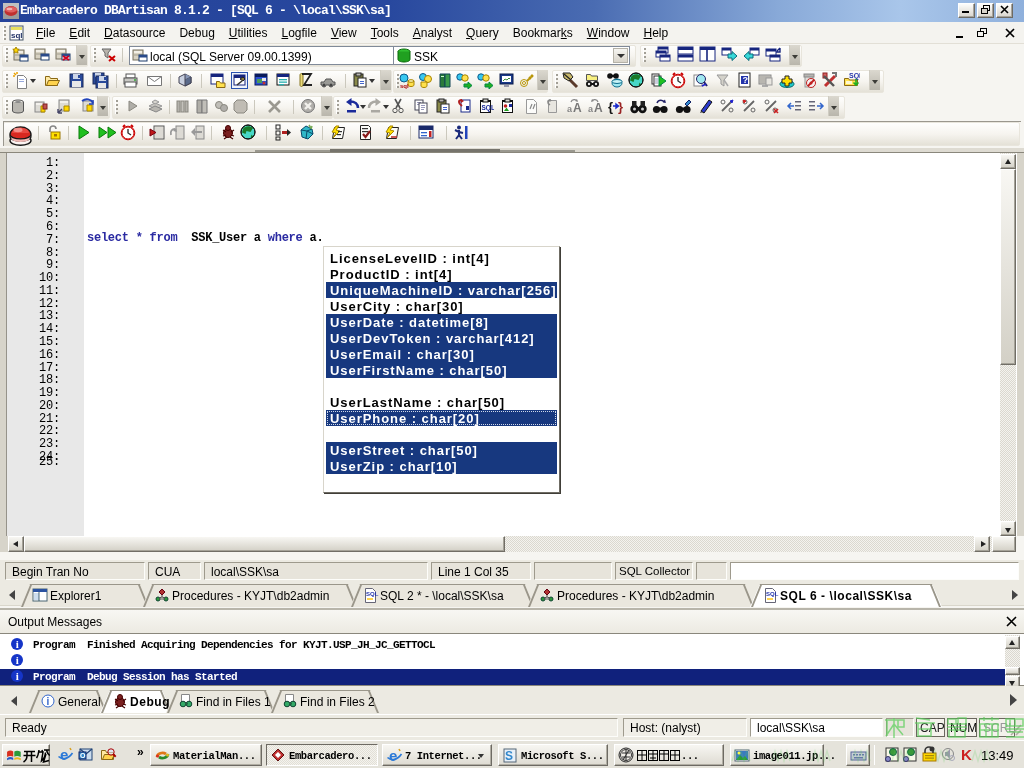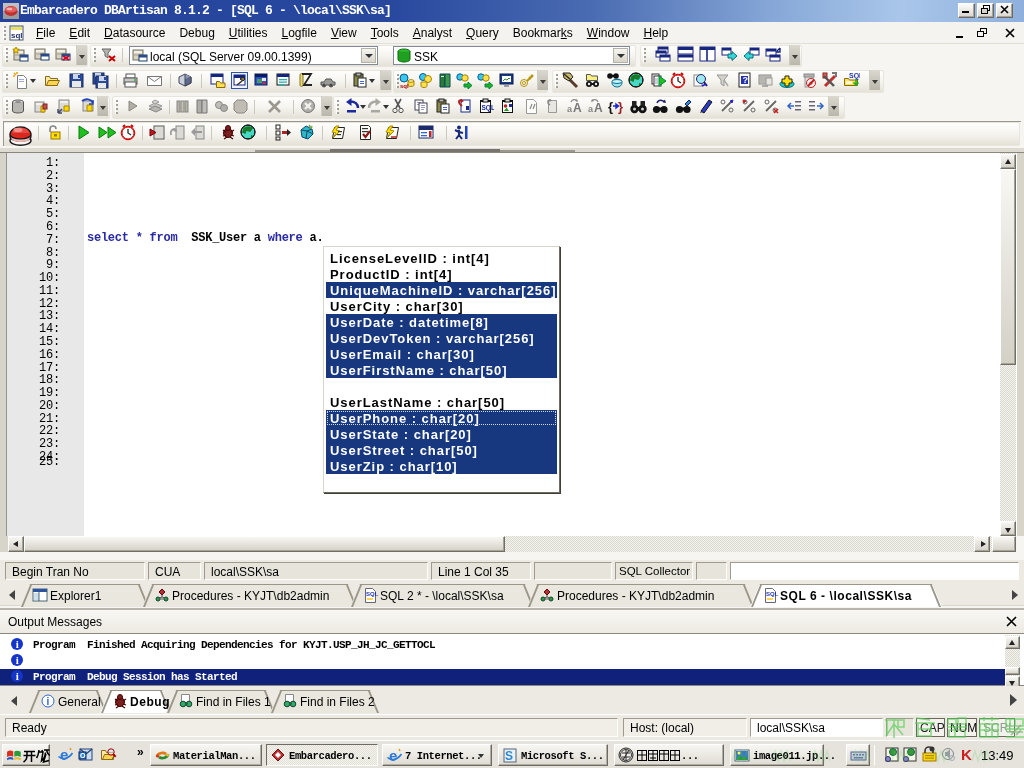--- a/index.html
+++ b/index.html
@@ -146,21 +146,21 @@
         <rect x="8" y="8" width="8" height="2.5" fill="#2a4a8a"></rect>
         <path d="M9 10l6 4M15 10l-6 4" fill="none" stroke="#d00020" stroke-width="2"></path>
       </svg></div>
     <div class="chev" style="left:76px;top:45px"></div>
     <div class="grip" style="left:93px;top:48px"></div>
     <div class="ic" style="left:100px;top:46px"><svg width="17" height="17" viewBox="0 0 17 17">
         <path d="M2 3h9l-3 4v5l-3-2V7z" fill="#b8b4ac" stroke="#666" stroke-width="1"></path>
         <path d="M9 10l6 5M15 10l-6 5" fill="none" stroke="#c00" stroke-width="2"></path>
       </svg></div>
     <div class="sep" style="left:122px;top:48px"></div>
-    <div class="combo" style="left:129px;top:46px;width:249px">
+    <div class="combo" style="left:129px;top:46px;width:298px">
       <div class="abs" style="left:1px;top:0"><svg width="17" height="17" viewBox="0 0 17 17">
           <rect x="2" y="3" width="10" height="10" fill="#d8d2c2" stroke="#77715f"></rect>
           <rect x="3" y="4" width="8" height="2" fill="#f2efe6"></rect>
           <rect x="3" y="7" width="8" height="2" fill="#bdb8a8"></rect>
           <rect x="8" y="8" width="8" height="6" fill="#fff" stroke="#1a3a6a"></rect>
           <rect x="8" y="8" width="8" height="2.5" fill="#2a4a8a"></rect>
         </svg></div>
       <div class="ct">local (SQL Server 09.00.1399)</div>
       <div class="ca"></div>
     </div>
@@ -777,26 +777,25 @@
  <div class="sbtn" style="left:1000px;top:368px;width:16px;height:15px">
       <div class="arr" style="left:4px;top:6px;border-top:5px solid #222;border-bottom:none"></div>
     </div>
 
  <div class="abs" id="popup">
       <div class="pi" style="top:3px">LicenseLevelID : int[4]</div>
       <div class="pi" style="top:19px">ProductID : int[4]</div>
       <div class="pi psel" style="top:35px">UniqueMachineID : varchar[256]</div>
       <div class="pi" style="top:51px">UserCity : char[30]</div>
       <div class="pi psel" style="top:67px">UserDate : datetime[8]</div>
-      <div class="pi psel" style="top:83px">UserDevToken : varchar[256]</div>
+      <div class="pi psel" style="top:83px">UserDevToken : varchar[412]</div>
       <div class="pi psel" style="top:99px">UserEmail : char[30]</div>
       <div class="pi psel" style="top:115px">UserFirstName : char[50]</div>
       <div class="pi" style="top:147px">UserLastName : char[50]</div>
       <div class="pi psel pfoc" style="top:163px">UserPhone : char[20]</div>
-      <div class="pi psel" style="top:179px">UserState : char[20]</div>
       <div class="pi psel" style="top:195px">UserStreet : char[50]</div>
       <div class="pi psel" style="top:211px">UserZip : char[10]</div>
     </div>
 </div>
 
 <div class="abs sb" style="left:8px;top:536px;width:984px;height:16px">
  <div class="sbtn" style="left:0;top:0;width:16px;height:16px">
       <div class="arr" style="left:4px;top:4px;border-right:5px solid #222;border-left:none"></div>
     </div>
  <div class="sbtn" style="left:16px;top:0;width:481px;height:16px"></div>
@@ -928,21 +927,21 @@
           <circle cx="11" cy="11" r="2.8" fill="#3a6" stroke="#143"></circle>
           <rect x="7" y="10" width="3" height="1.5" fill="#264"></rect>
         </svg></div>
       <div class="tl">Find in Files 2</div>
     </div>
     <div class="abs" style="left:1010px;top:8px;width:0;height:0;border:6px solid transparent;border-left:7px solid #444"></div>
   </div>
 
 <div class="abs" id="statusbar" style="left:0;top:714px;width:1024px;height:26px;background:#eceae2;border-top:1px solid #fff">
  <div class="cell" style="left:5px;top:3px;width:613px;height:19px;background:#f0eee7">Ready</div>
- <div class="cell" style="left:623px;top:3px;width:124px;height:19px;background:#f0eee7">Host: (local)</div>
+ <div class="cell" style="left:623px;top:3px;width:124px;height:19px;background:#f0eee7">Host: (nalyst)</div>
  <div class="cell" style="left:750px;top:3px;width:133px;height:19px;background:#fff">local\SSK\sa</div>
  <div class="cell" style="left:886px;top:3px;width:28px;height:19px"></div>
  <div class="cell" style="left:916px;top:3px;width:29px;height:19px;color:#222;padding-left:3px;border:1px solid #6a675f;background:#f4f2ec">CAP</div>
  <div class="cell" style="left:947px;top:3px;width:30px;height:19px;color:#000;padding-left:2px;border:1px solid #6a675f;background:#f4f2ec">NUM</div>
  <div class="cell" style="left:979px;top:3px;width:36px;height:19px;color:#999;padding-left:3px;border:1px solid #6a675f;background:#f4f2ec">SCRL</div>
  <svg class="abs" style="right:2px;top:8px" width="14" height="14">
       <path d="M13 2L3 12M13 7l-5 5" stroke="#b0ada3" stroke-width="1.5"></path>
     </svg>
  <div id="wm1">
       <svg class="wm" style="left:882px;top:0px" width="25" height="25" viewBox="0 0 25 25">

